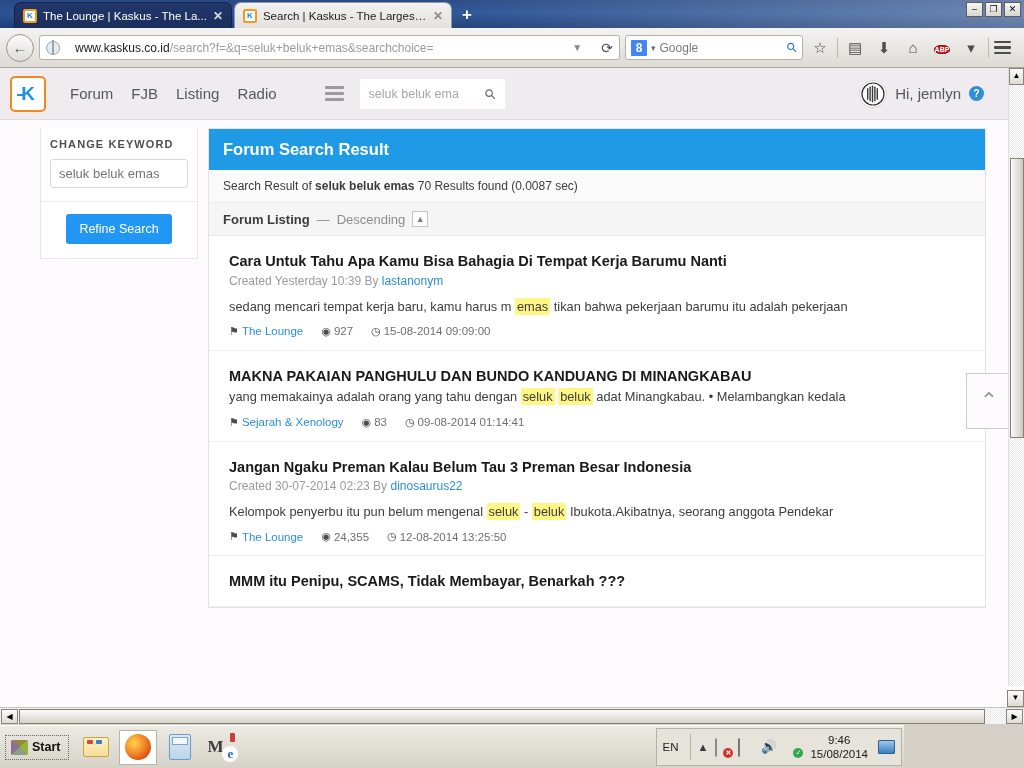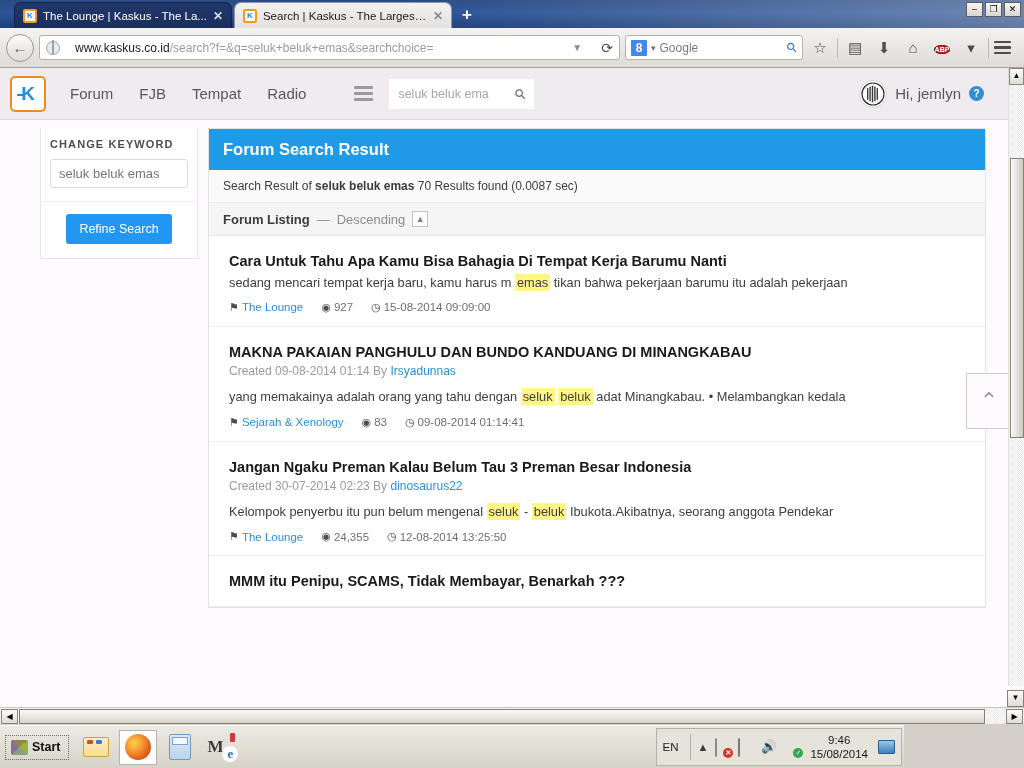--- a/index.html
+++ b/index.html
@@ -178,21 +178,21 @@
     width: 36px; height: 36px; border: 2px solid #f08a1c; border-radius: 5px;
     background: #ffffff;
     display: flex; align-items: center; justify-content: center;
     color: #1f8fe0; font-weight: bold; font-size: 19px;
     position: relative;
   }
   .klogo:before{
     content:""; position:absolute; left:5px; top:16px; width:6px; height:2.5px; background:#1f8fe0;
   }
   .nav {
-    display: flex; align-items: center; margin-left: 24px; gap: 26px;
+    display: flex; align-items: center; margin-left: 24px; gap: 18px;
   }
   .nav a {
     color: #55595c; font-size: 15px; text-decoration: none;
   }
   .hamburger {
     margin-left: 44px; display: flex; flex-direction: column; gap: 3px; padding: 4px;
   }
   .hamburger span { width: 19px; height: 3px; background: #9b9b9b; border-radius: 1px; }
   .site-search {
     margin-left: 12px;
@@ -505,21 +505,21 @@
   </div>
 
   <div class="viewport">
     <div class="page">
 
       <div class="site-header">
         <div class="klogo">K</div>
         <div class="nav">
           <a href="#">Forum</a>
           <a href="#">FJB</a>
-          <a href="#">Tempat</a>
+          <a href="#">Listing</a>
           <a href="#">Radio</a>
         </div>
         <div class="hamburger">
             <span></span>
             <span></span>
             <span></span>
           </div>
         <div class="site-search">
           <span>seluk beluk ema</span>
           <span class="mag2">⚲</span>
@@ -562,40 +562,40 @@
             <div class="panel-sub"><span>Search Result of </span><b>seluk beluk emas</b><span> 70 Results found (0.0087 sec)</span></div>
             <div class="panel-listing">
               <b>Forum Listing</b>
               <span>—</span>
               <span>Descending</span>
               <span class="sort-box">▲</span>
             </div>
 
             <div class="result">
               <div class="r-title">Cara Untuk Tahu Apa Kamu Bisa Bahagia Di Tempat Kerja Barumu Nanti</div>
+              <div class="r-created"><span>Created Yesterday 10:39 By </span><a href="#">lastanonym</a></div>
               <div class="r-snippet"><span>sedang mencari tempat kerja baru, kamu harus m </span><span class="hl">emas</span><span> tikan bahwa pekerjaan barumu itu adalah pekerjaan</span></div>
               <div class="r-meta">
                 <span class="meta-grp">
                     <span class="ico-tag">⚑</span>
                     <a href="#">The Lounge</a>
                   </span>
                 <span class="meta-grp">
                     <span class="ico-eye">◉</span>
                     <span>927</span>
                   </span>
                 <span class="meta-grp">
                     <span class="ico-clock">◷</span>
                     <span>15-08-2014 09:09:00</span>
                   </span>
               </div>
             </div>
 
             <div class="result">
               <div class="r-title">MAKNA PAKAIAN PANGHULU DAN BUNDO KANDUANG DI MINANGKABAU</div>
-              <div class="r-created"><span>Created 09-08-2014 01:14 By </span><a href="#">Irsyadunnas</a></div>
               <div class="r-snippet"><span>yang memakainya adalah orang yang tahu dengan </span><span class="hl">seluk</span><span> </span><span class="hl">beluk</span><span> adat Minangkabau. • Melambangkan kedala</span></div>
               <div class="r-meta">
                 <span class="meta-grp">
                     <span class="ico-tag">⚑</span>
                     <a href="#">Sejarah &amp; Xenology</a>
                   </span>
                 <span class="meta-grp">
                     <span class="ico-eye">◉</span>
                     <span>83</span>
                   </span>

